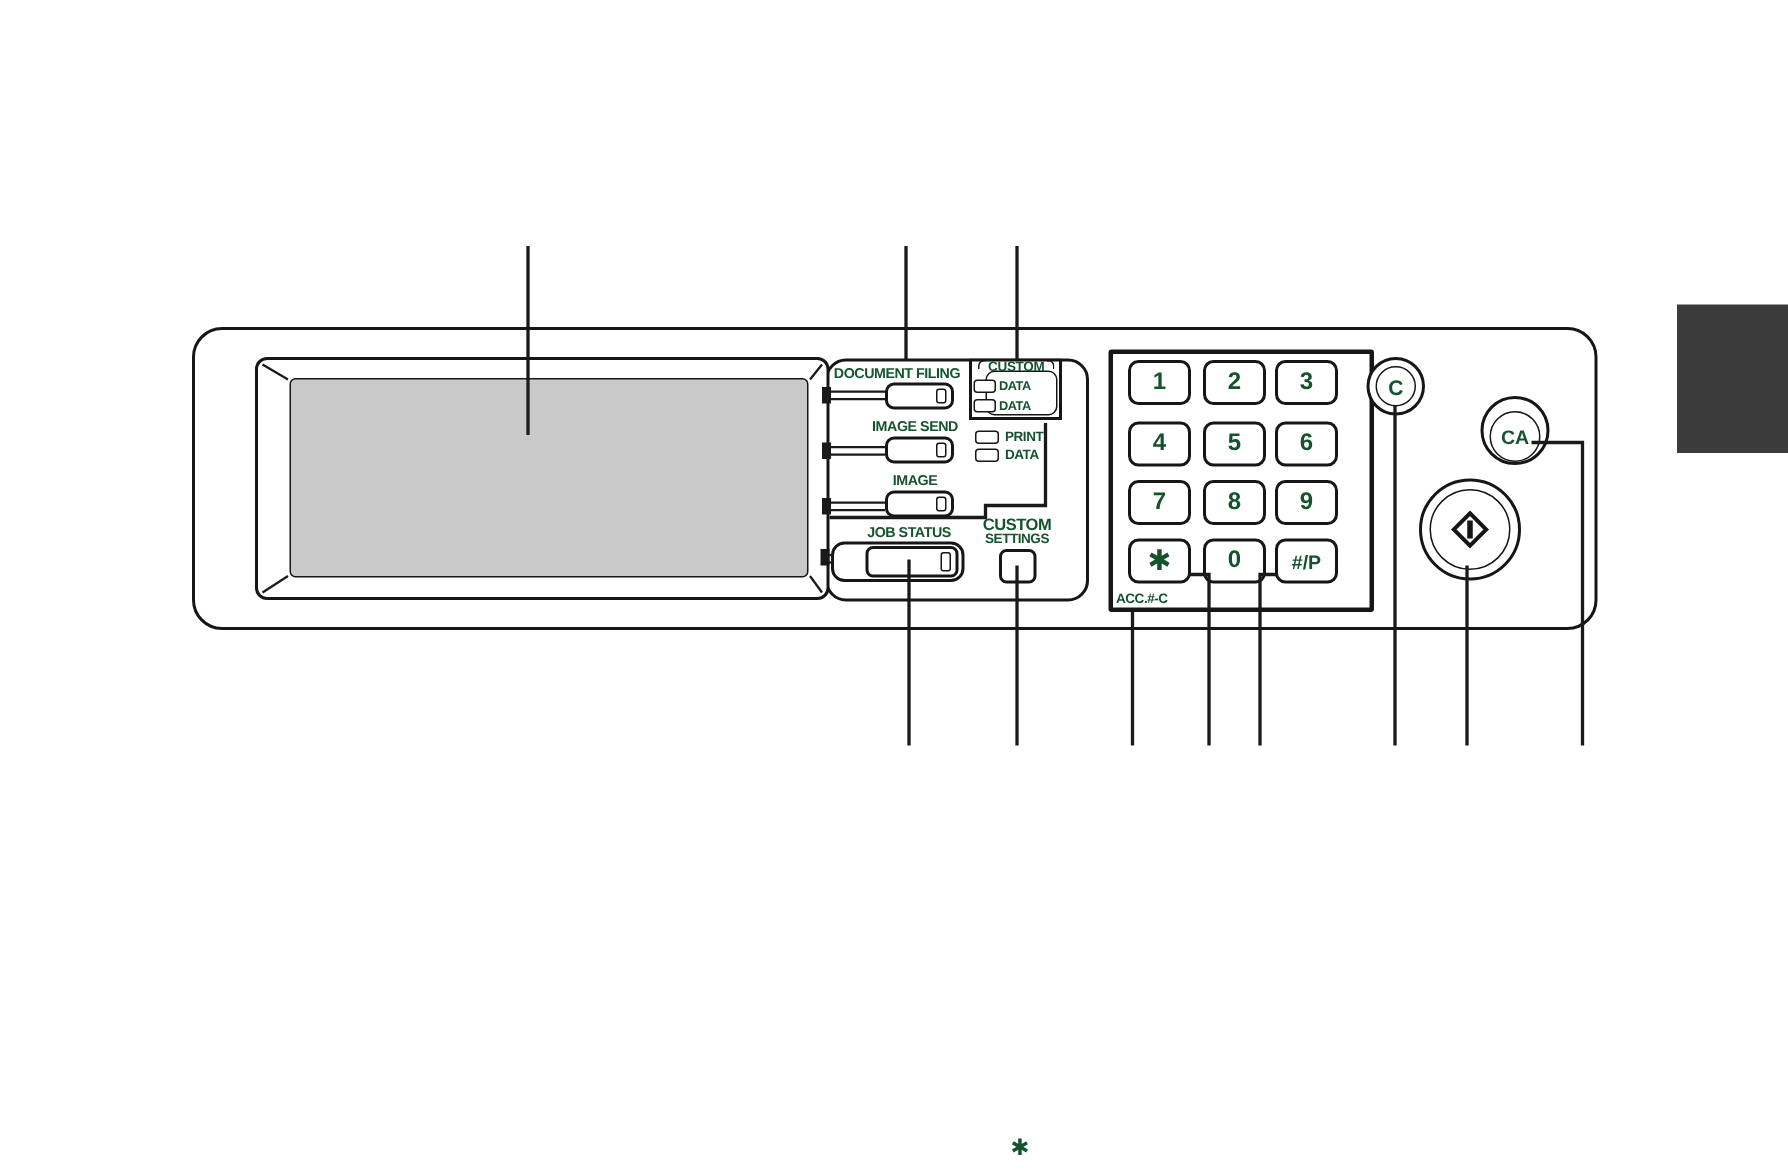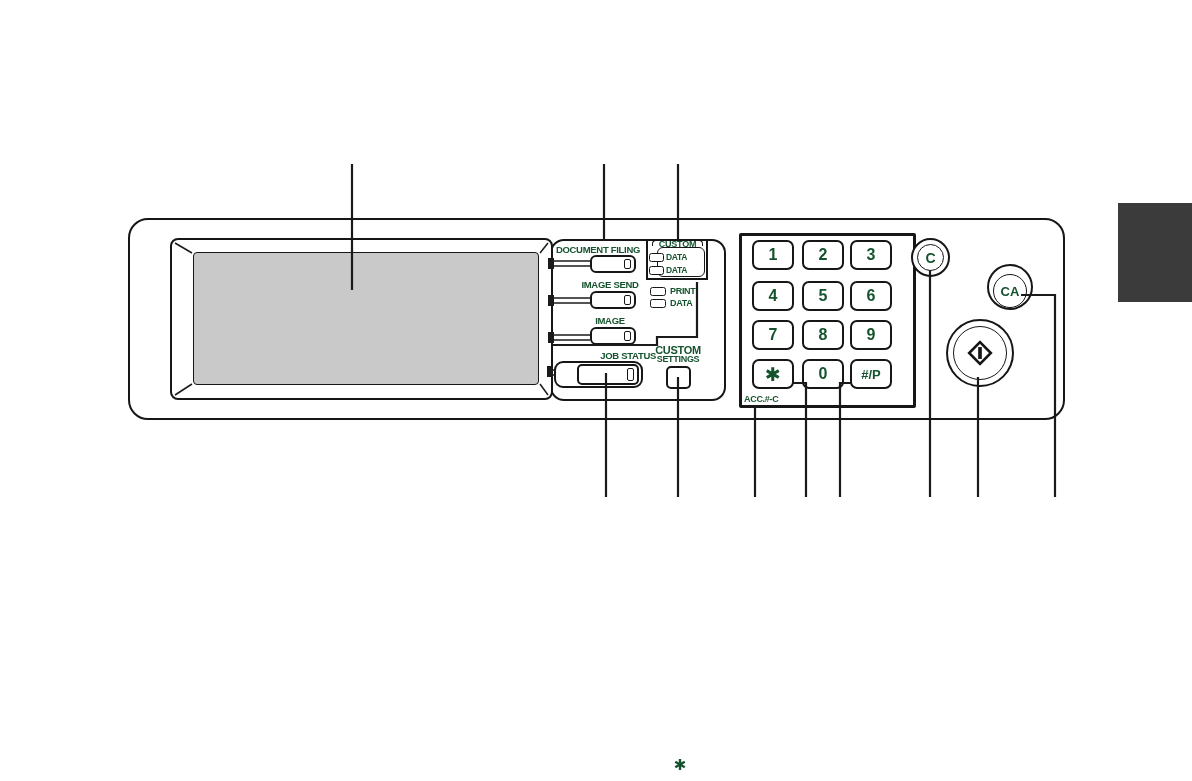--- a/index.html
+++ b/index.html
@@ -62,21 +62,21 @@
   <div class="abs lbl" style="left:560px;top:280px;width:100px;">IMAGE SEND</div>
   <div class="abs key" style="left:590px;top:291px;width:46px;height:18px;">
       <span class="key-bar"></span>
     </div>
 
   <div class="abs lbl" style="left:560px;top:316px;width:100px;">IMAGE</div>
   <div class="abs key" style="left:590px;top:327px;width:46px;height:18px;">
       <span class="key-bar"></span>
     </div>
 
-  <div class="abs lbl" style="left:556px;top:351px;width:100px;text-align:right;">JOB STATUS</div>
+  <div class="abs lbl" style="left:556px;top:351px;width:100px;">JOB STATUS</div>
   <div class="abs key" style="left:554px;top:361px;width:89px;height:27px;border-radius:9px;border-width:2px;"></div>
   <div class="abs key" style="left:577px;top:364px;width:62px;height:21px;border-radius:5px;">
       <span class="key-bar"></span>
     </div>
 
   <div class="abs lbl" style="left:648px;top:345px;width:60px;font-size:11px;">CUSTOM</div>
   <div class="abs lbl" style="left:648px;top:354px;width:60px;font-size:9px;">SETTINGS</div>
   <div class="abs key" style="left:666px;top:366px;width:25px;height:23px;border-radius:5px;border-width:2px;"></div>
 
   <div class="abs" style="left:646px;top:239px;width:62px;height:41px;border:2px solid #161616;background:#fff;box-sizing:border-box;"></div>

